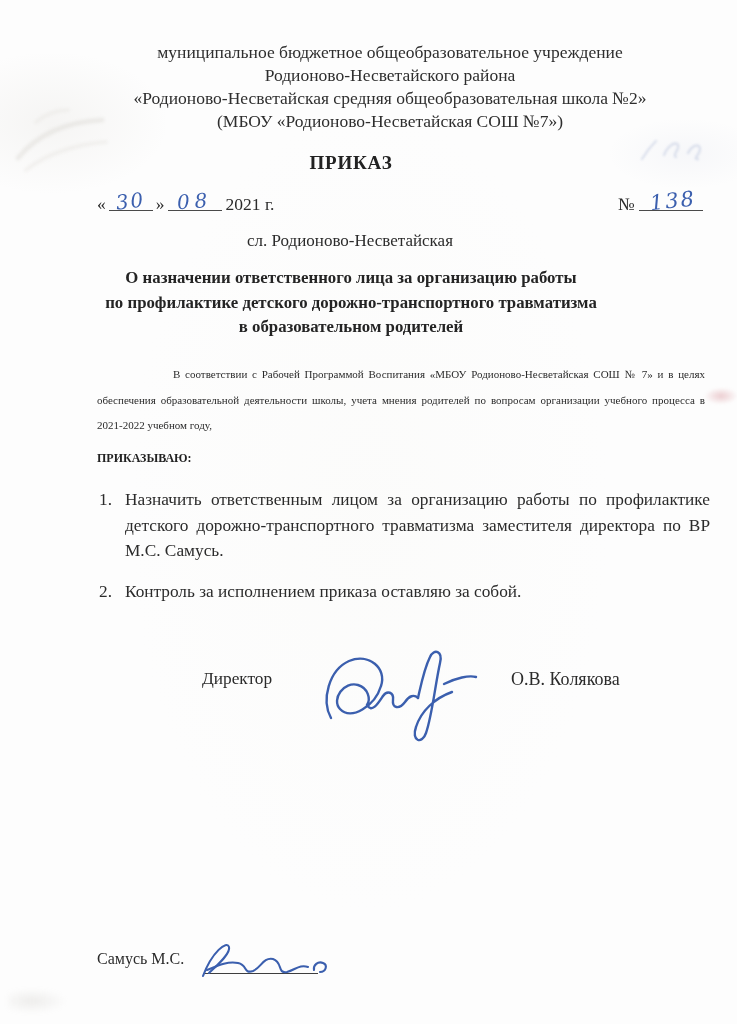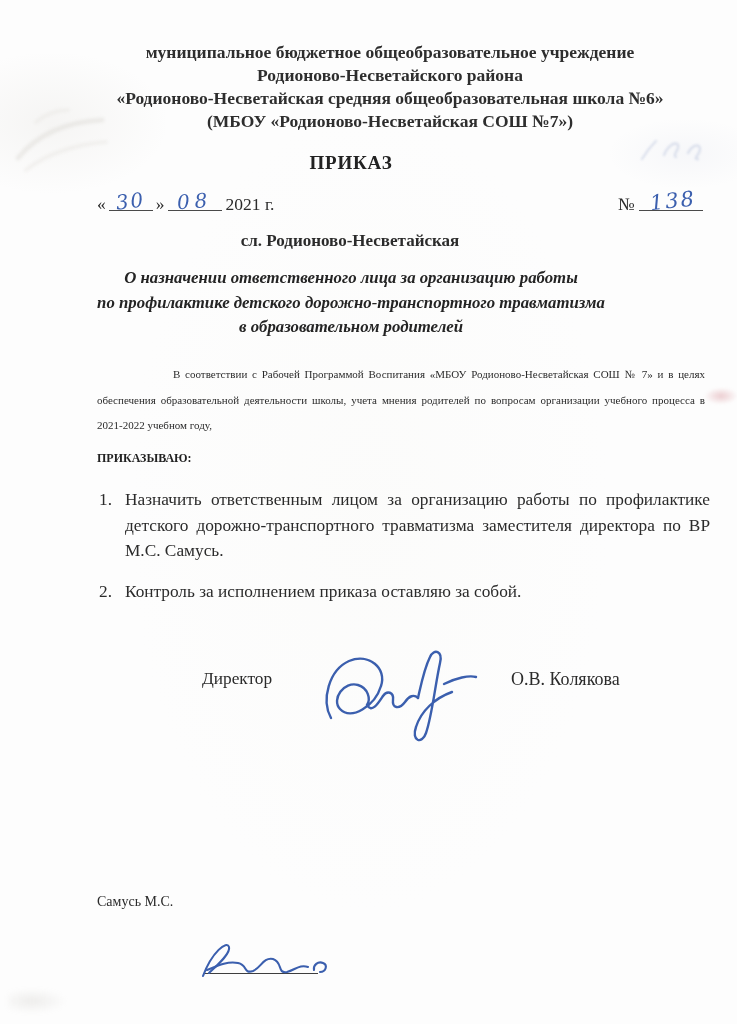--- a/index.html
+++ b/index.html
@@ -10,21 +10,21 @@
     background:#fdfdfd;
     background-image:
       radial-gradient(ellipse 180px 110px at 7% 12%, rgba(178,172,160,0.10), transparent 65%),
       radial-gradient(ellipse 120px 55px at 93% 15%, rgba(140,150,190,0.06), transparent 65%),
       radial-gradient(ellipse 300px 500px at 50% 50%, rgba(250,250,248,0.5), transparent 80%);
     overflow:hidden;
     font-family:"Liberation Serif","DejaVu Serif",serif;
     color:#2b2b2b;
   }
   .abs { position:absolute; }
-  .center { text-align:center;font-weight:bold; }
+  .center { text-align:center; }
   .bold { font-weight:bold; }
 
   .org-header { top:41px; left:75px; width:630px; font-size:17.5px; line-height:23px; color:#2e2e2e; }
   .doc-title  { top:152px; left:41px; width:620px; font-size:19px; letter-spacing:0.8px; color:#222;text-align:center; }
 
   .date-row { top:191px; left:97px; width:606px; display:flex; justify-content:space-between; align-items:baseline; font-size:17.5px; }
   .uline { display:inline-block; border-bottom:1.3px solid #4a4a4a; text-align:center; height:19px; vertical-align:baseline; }
   .w-day { width:44px; margin:0 3px; }
   .w-month { width:54px; margin:0 4px 0 3px; }
   .w-num { width:64px; margin-left:4px; }
@@ -32,36 +32,36 @@
     font-family:"DejaVu Serif","Liberation Serif",serif;
     font-style:italic;
     color:#3b5fae;
     display:inline-block;
   }
   .hand-day   { font-size:20px; letter-spacing:2px; transform:rotate(-7deg) translateY(-2px); }
   .hand-month { font-size:20px; letter-spacing:5px; transform:rotate(-4deg) translateY(-2px); }
   .hand-num   { font-size:21px; letter-spacing:2px; transform:rotate(-6deg) translate(2px,-2px); }
 
   .place   { top:231px; left:40px; width:620px; font-size:17px; }
-  .subject { top:266px; left:40px; width:622px; font-size:16.8px; line-height:24.6px; color:#242424;font-style:italic; }
+  .subject { top:266px; left:40px; width:622px; font-size:16.8px; line-height:24.6px; color:#242424; }
 
   .body-par { top:351px; left:97px; width:608px; font-size:11px; line-height:25.5px; text-align:justify; text-indent:76px; }
   .order-word { top:451px; left:97px; font-size:12px; color:#222; }
 
   .order-list { top:487px; left:99px; width:611px; font-size:17.3px; line-height:25.5px; }
   .list-item { display:flex; margin-bottom:15px; }
   .list-item .num { width:26px; flex:none; }
   .list-item .txt { flex:1; text-align:justify; }
 
   .sig-role { top:669px; left:202px; font-size:17.3px; }
   .sig-name { top:669px; left:511px; font-size:18px; }
   .sig-director { top:642px; left:315px; width:165px; height:104px; }
 
   .ack-label { top:901px; left:97px; font-size:17.3px; }
-  .ack-name  { top:894px; left:97px; font-size:14px; }
+  .ack-name  { top:950px; left:97px; font-size:16px; }
   .ack-line  { top:973px; left:204px; width:114px; height:0; border-bottom:1.4px solid #3e3e3e; }
   .sig-ack   { top:934px; left:196px; width:140px; height:50px; }
 
   
   .smudge-pencil { top:96px; left:6px; width:110px; height:86px; opacity:0.5; filter:blur(1.5px); }
   .ghost-num { top:133px; left:634px; width:76px; height:34px; opacity:0.5; filter:blur(1.3px); }
   .smudge-pink { top:388px; left:705px; width:32px; height:16px; border-radius:60% 40% 55% 45%;
                  background:radial-gradient(ellipse at 50% 50%, rgba(198,95,105,0.30), rgba(198,95,105,0.0) 75%);
                  filter:blur(1.5px); }
   .smudge-corner { top:988px; left:8px; width:60px; height:26px;
@@ -83,21 +83,21 @@
   <svg class="abs ghost-num" viewBox="0 0 76 34">
     <path d="M8,26 C14,16 20,10 22,8 M30,22 C34,12 42,8 44,12 C46,16 38,22 42,24 M54,20 C58,12 66,10 66,16 C66,22 58,26 64,26" stroke="#8fa0c8" stroke-width="2.4" fill="none" stroke-linecap="round" opacity="0.55"></path>
   </svg>
 
   <div class="abs smudge-pink"></div>
   <div class="abs smudge-corner"></div>
 
   <header class="abs org-header center">
     <div>муниципальное бюджетное общеобразовательное учреждение</div>
     <div>Родионово-Несветайского района</div>
-    <div>«Родионово-Несветайская средняя общеобразовательная школа №6»</div>
+    <div>«Родионово-Несветайская средняя общеобразовательная школа №2»</div>
     <div>(МБОУ «Родионово-Несветайская СОШ №7»)</div>
   </header>
 
   <div class="abs doc-title center bold">ПРИКАЗ</div>
 
   <div class="abs date-row">
     <div>
       <span>«</span><span class="uline w-day"><span class="hand hand-day">30</span></span><span>»</span><span class="uline w-month"><span class="hand hand-month">08</span></span><span>2021 г.</span>
     </div>
     <div>

